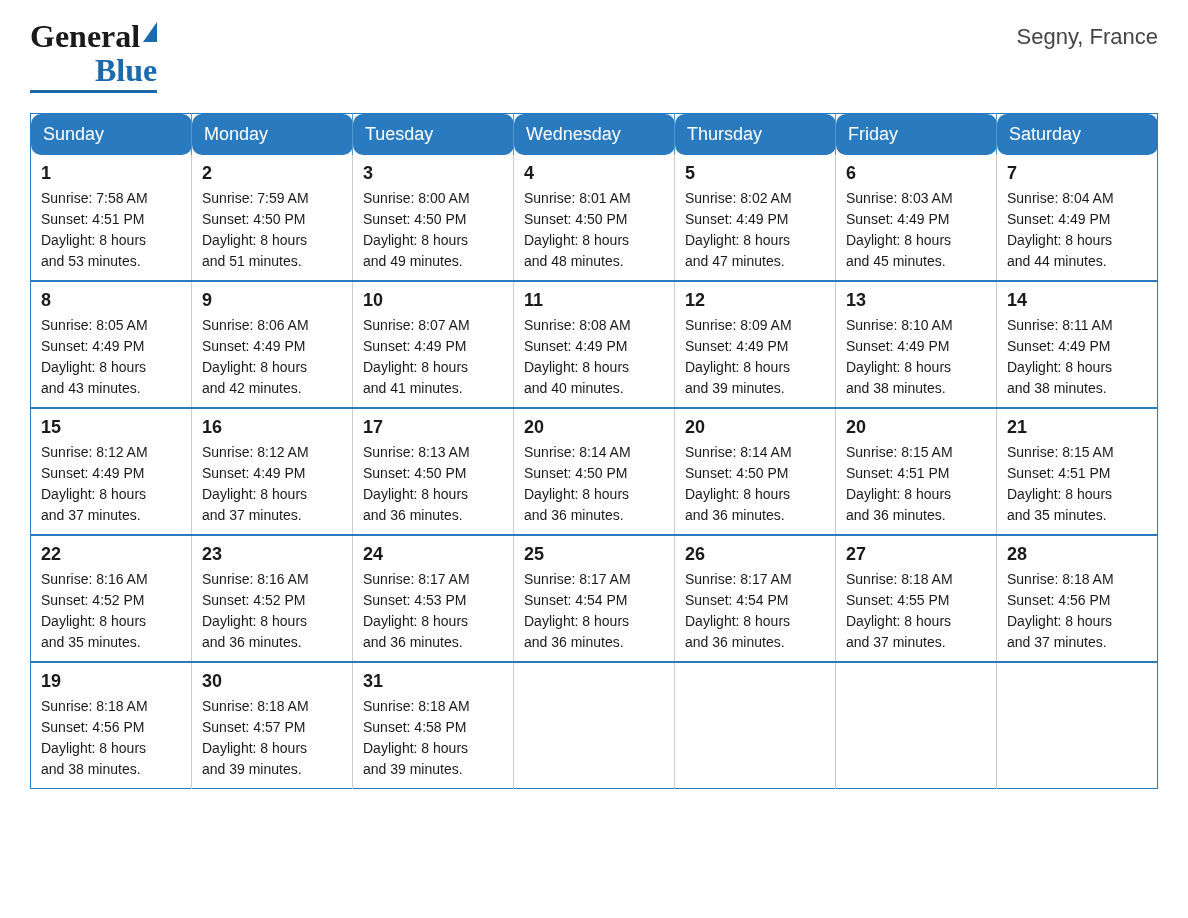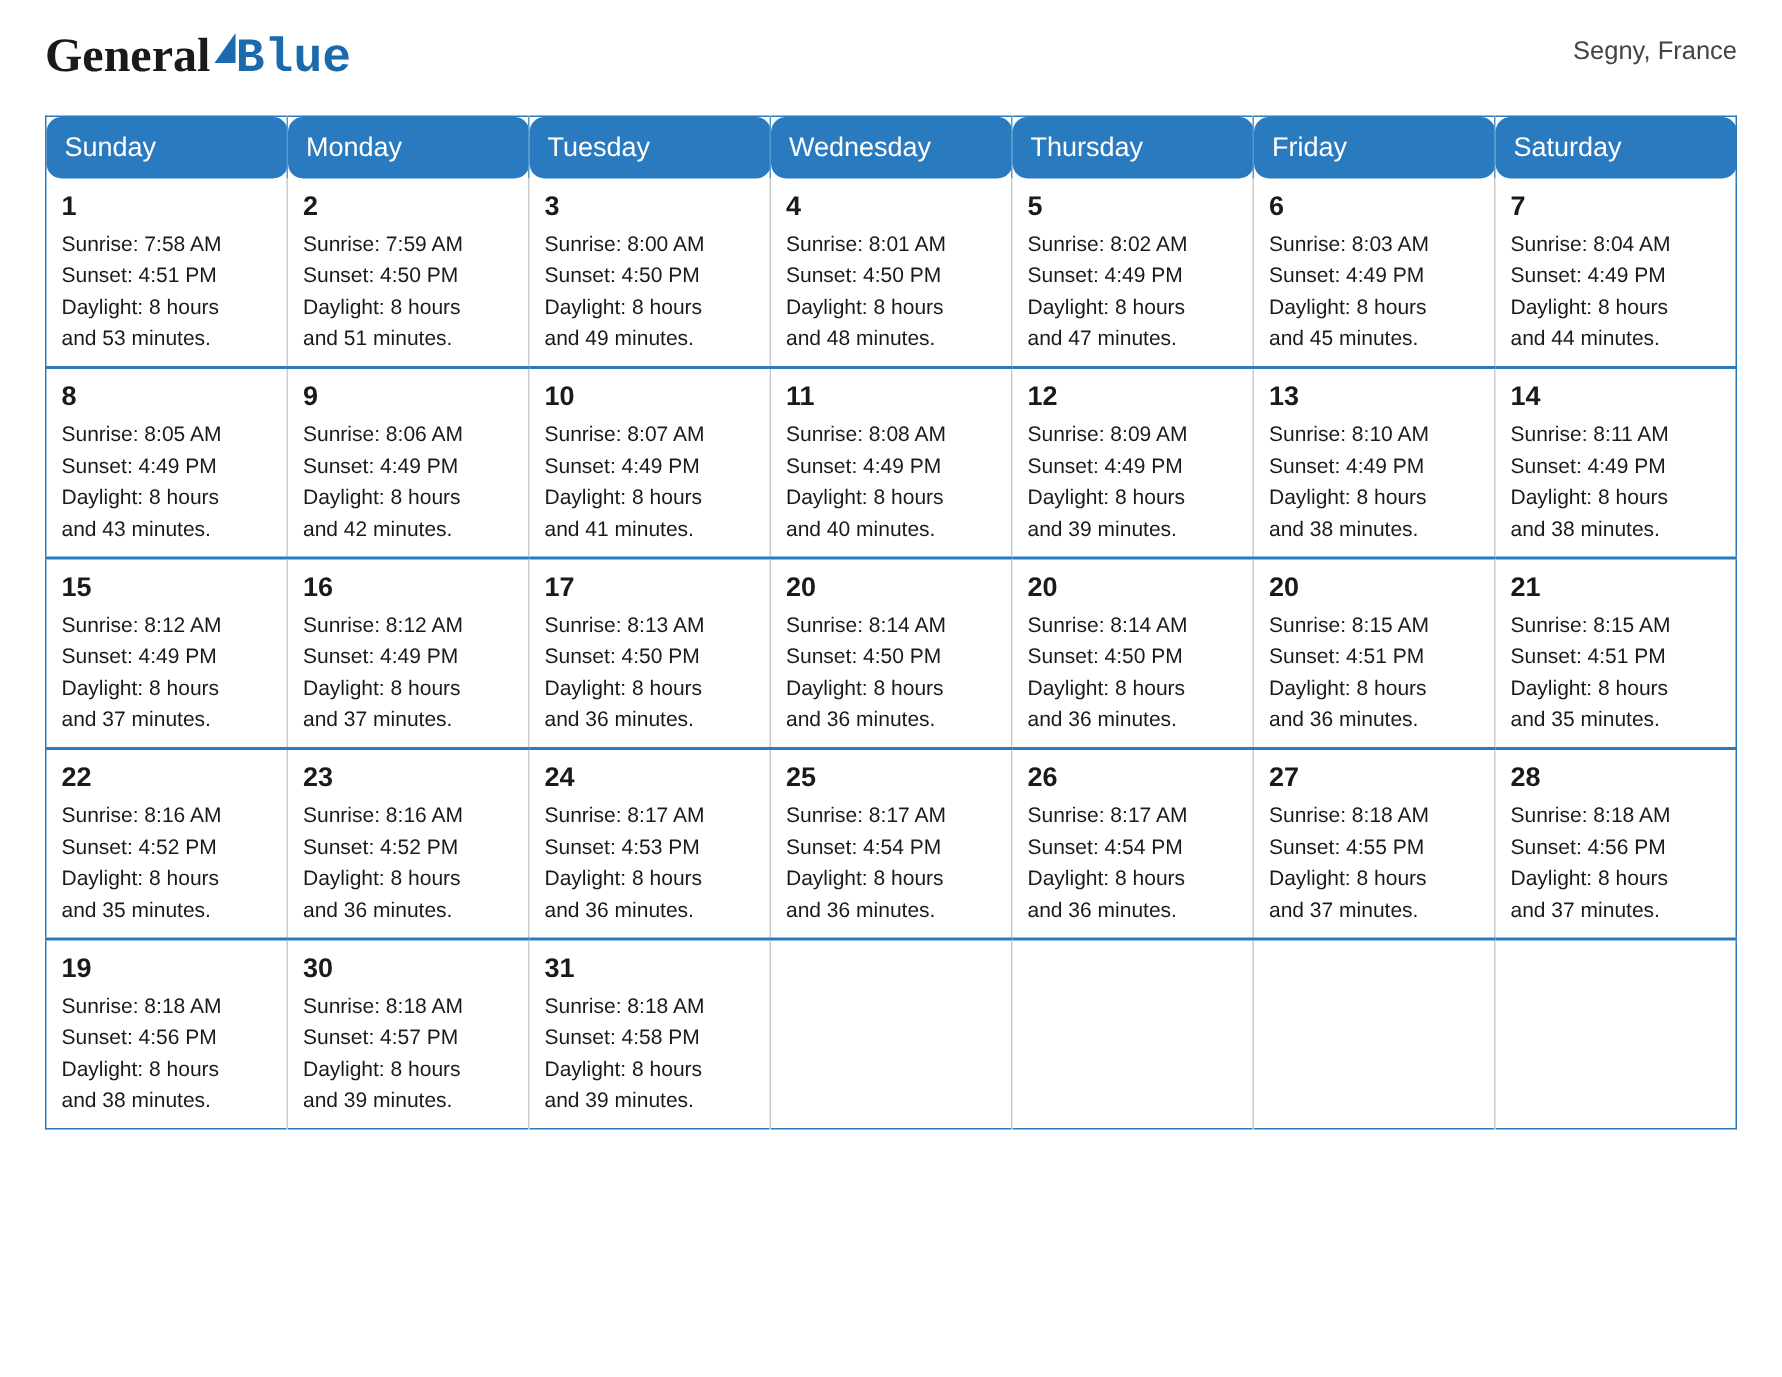--- a/index.html
+++ b/index.html
@@ -11,34 +11,34 @@
       padding: 20px 30px;
     }
     .header {
       display: flex;
       justify-content: space-between;
       align-items: flex-start;
       margin-bottom: 20px;
     }
     .logo {
       display: flex;
-      flex-direction: row;
-      align-items: flex-start;
+      flex-direction: column;
+      align-items: flex-end;
     }
     .title-block {
       text-align: right;
     }
     .title-block h1 {
       font-size: 52px;
       font-weight: bold;
       color: #1a1a1a;
       line-height: 1.1;
     }
     .title-block .subtitle {
-      font-size: 17px;
+      font-size: 22px;
       color: #444;
       margin-top: 4px;
     }
     .calendar-table {
       width: 100%;
       border-collapse: collapse;
       border: 1px solid #2a7abf;
     }
     .calendar-table thead tr th {
       background: #2a7abf;
@@ -88,21 +88,21 @@
 </head>
 <body>
 
 <div class="header">
   <div class="logo">
     <div style="display:flex; align-items:center; line-height:1;">
       <span style="font-size:32px; font-weight:bold; color:#1a1a1a; font-family: Georgia, serif;">General</span>
       <span style="display:inline-block; width:0; height:0; border-left:14px solid transparent; border-bottom:20px solid #1a6aad; margin-left:3px; position:relative; top:-4px;"></span>
     </div>
     <div style="display:flex; align-items:center;">
-      <span style="font-size:32px; font-weight:bold; color:#1a6aad; font-family: Liberation Mono, monospace;">Blue</span>
+      <span style="font-size:32px; font-weight:bold; color:#1a6aad; font-family: Liberation Serif, serif;">Blue</span>
     </div>
     <div style="height:3px; background:#1a6aad; width:100%; margin-top:1px;"></div>
   </div>
   <div class="title-block">
     <div class="subtitle">Segny, France</div>
   </div>
 </div>
 
 <table class="calendar-table">
   <thead>

